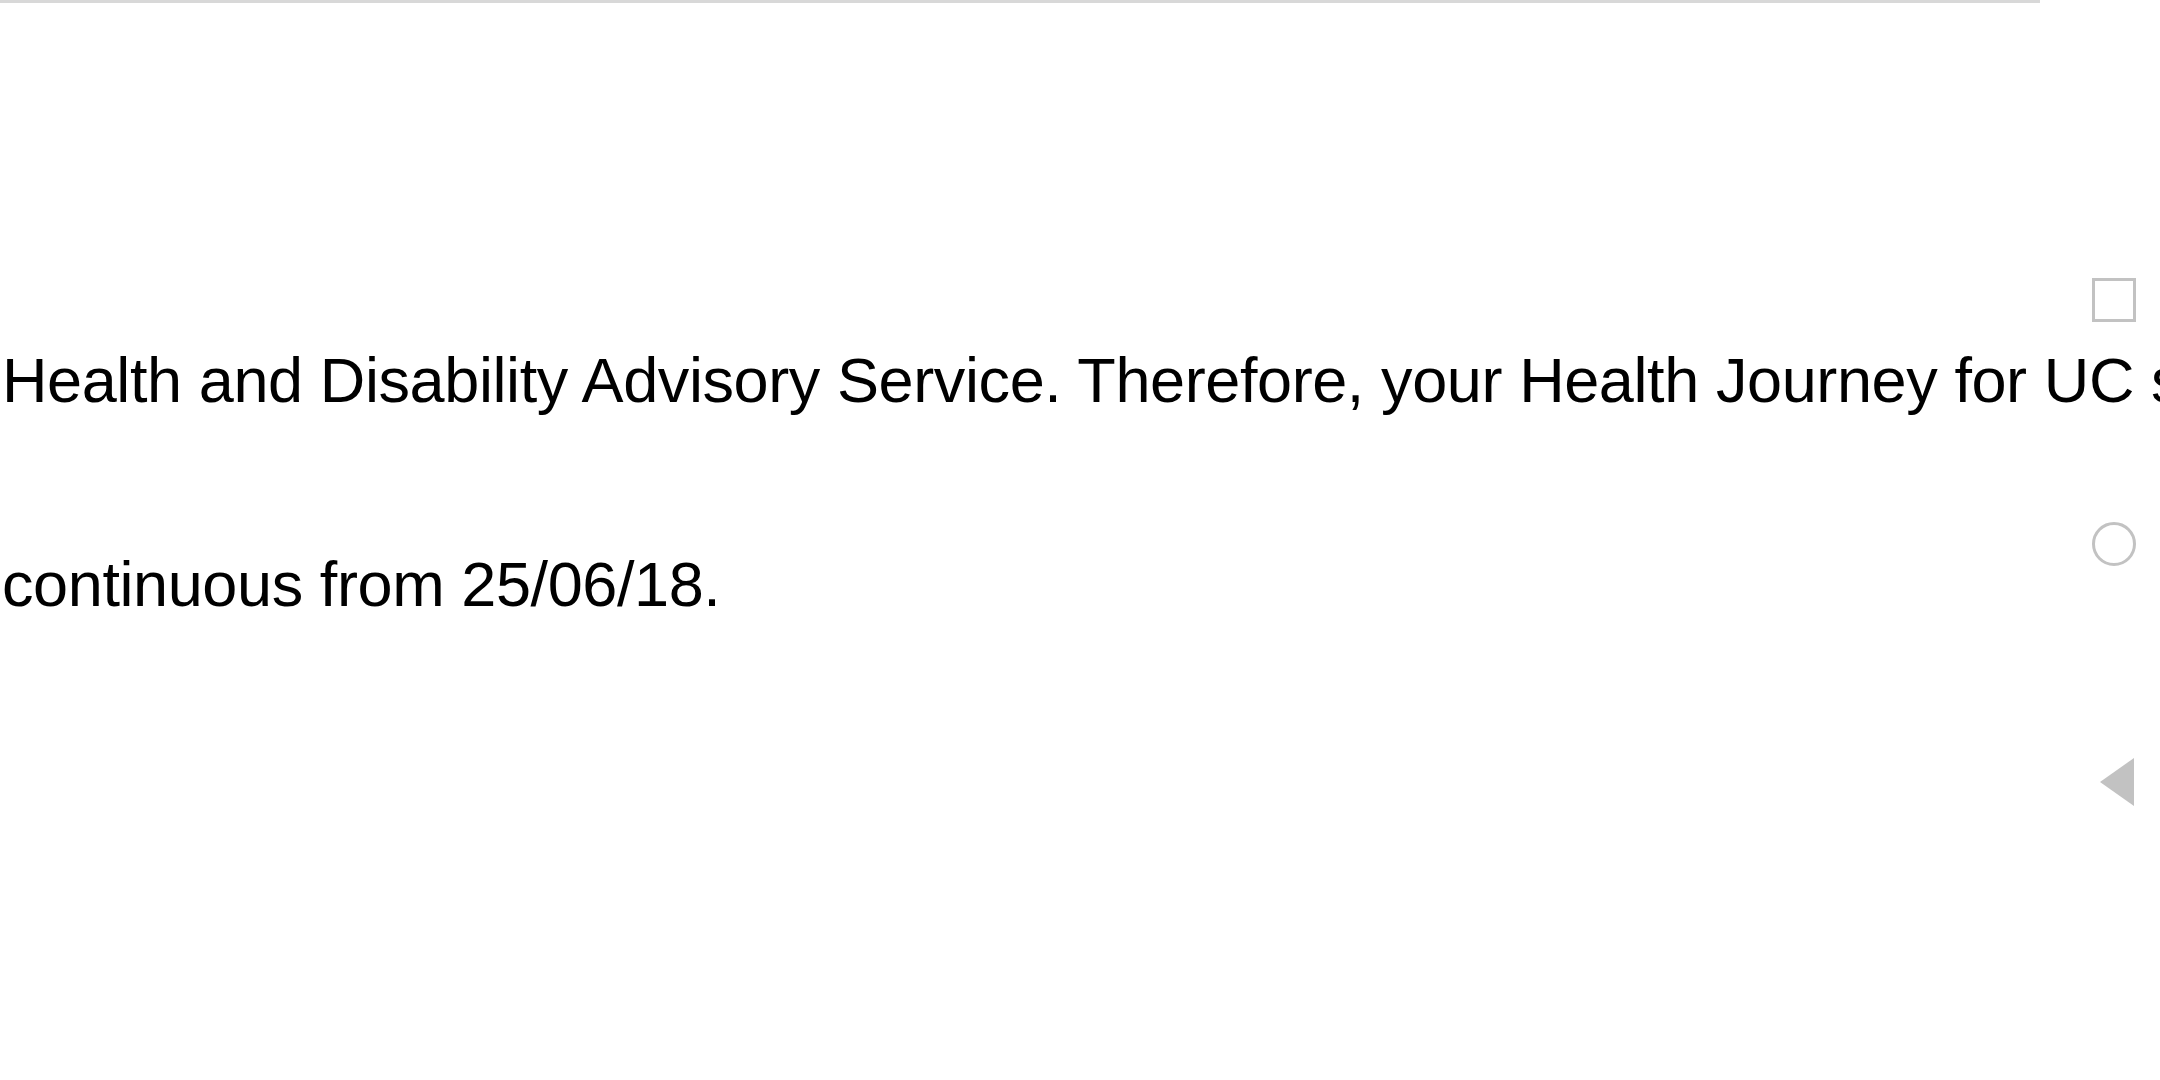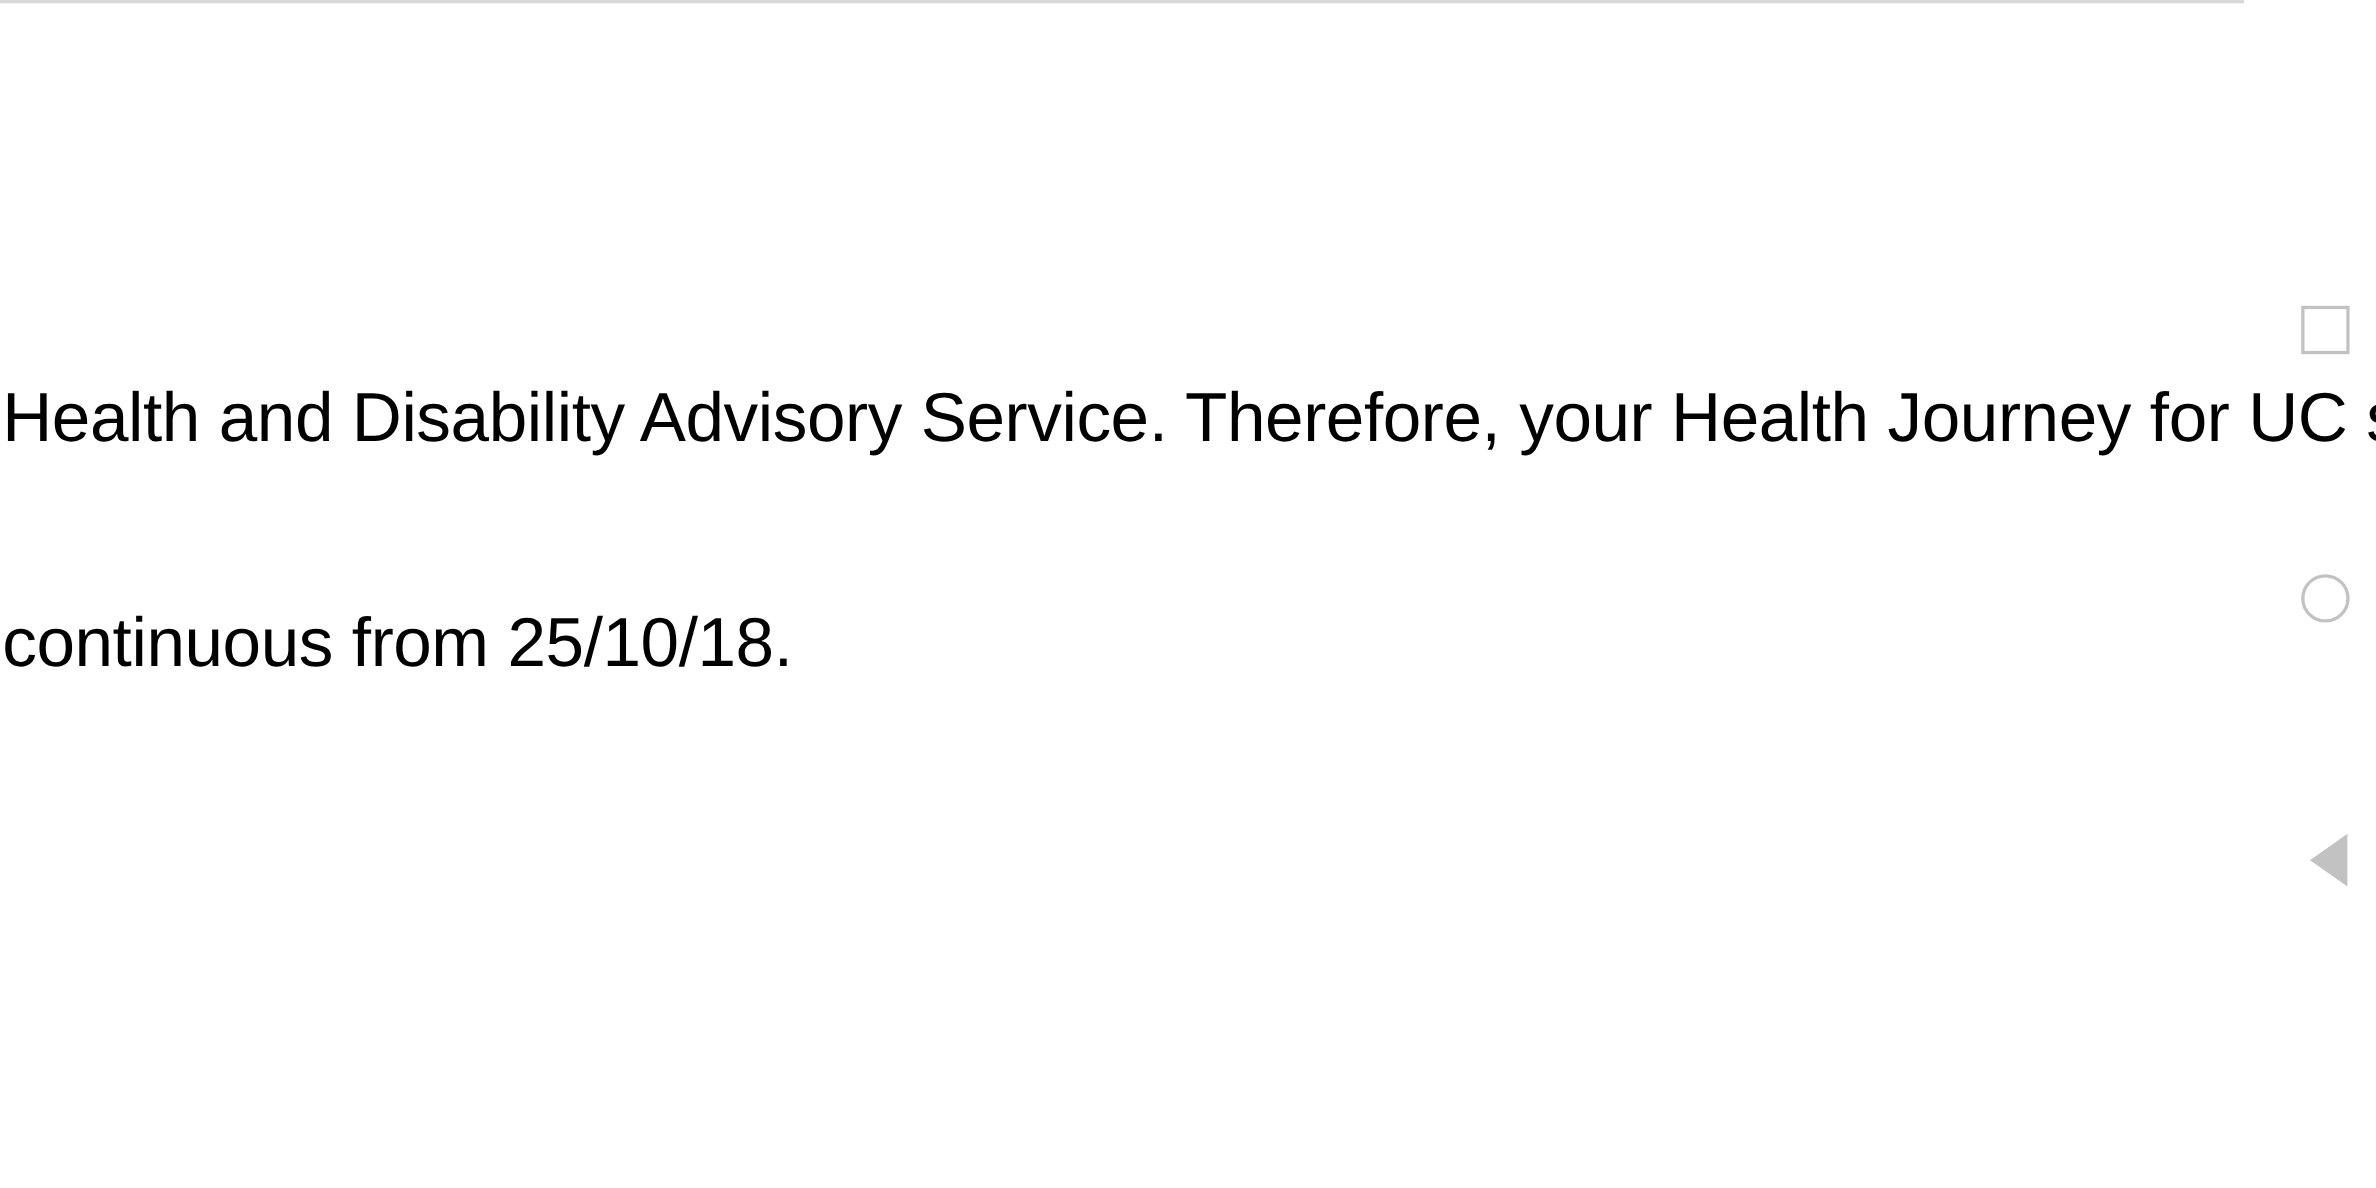--- a/index.html
+++ b/index.html
@@ -93,21 +93,21 @@
 <body>
 
 <div id="page">
 
   <div id="top-rule"></div>
 
   <div id="doc-text">
 
     <div class="para">
       <div class="line">Health and Disability Advisory Service. Therefore, your Health Journey for UC sh</div>
-      <div class="line">continuous from 25/10/18.</div>
+      <div class="line">continuous from 25/06/18.</div>
     </div>
 
     <div class="spacer"></div>
 
     
 
     
 
     
 

